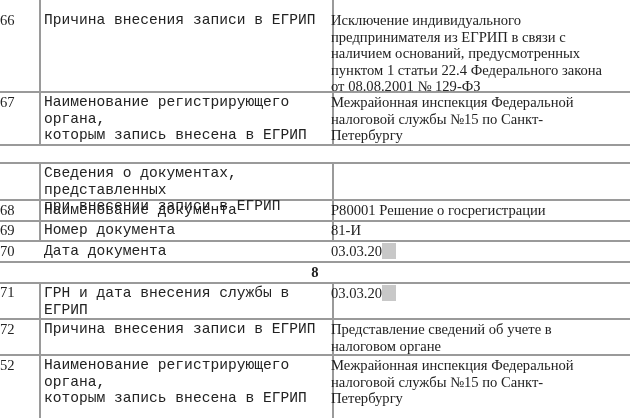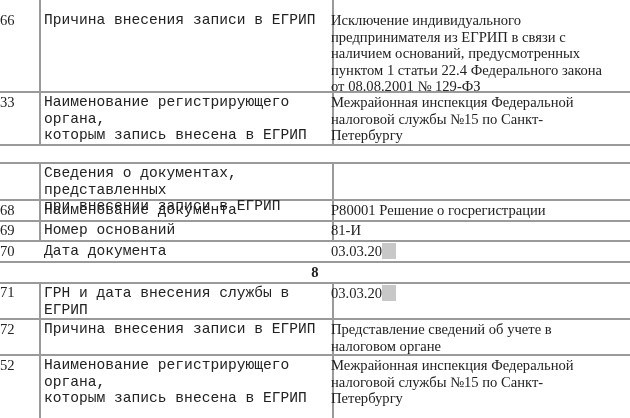--- a/index.html
+++ b/index.html
@@ -45,42 +45,42 @@
     <div class="cell num" style="top:12px">66</div>
     <div class="cell label" style="top:12px">Причина внесения записи в ЕГРИП</div>
     <div class="cell value" style="top:12px">Исключение индивидуального
 предпринимателя из ЕГРИП в связи с
 наличием оснований, предусмотренных
 пунктом 1 статьи 22.4 Федерального закона
 от 08.08.2001 № 129-ФЗ</div>
   </div>
 
   <div>
-    <div class="cell num" style="top:94px">33</div>
+    <div class="cell num" style="top:94px">67</div>
     <div class="cell label" style="top:94px">Наименование регистрирующего органа,
 которым запись внесена в ЕГРИП</div>
     <div class="cell value" style="top:94px">Межрайонная инспекция Федеральной
 налоговой службы №15 по Санкт-
 Петербургу</div>
   </div>
 
   <div>
     <div class="cell label" style="top:165px">Сведения о документах, представленных
 при внесении записи в ЕГРИП</div>
   </div>
 
   <div>
     <div class="cell num" style="top:202px">68</div>
     <div class="cell label" style="top:202px">Наименование документа</div>
     <div class="cell value" style="top:202px">Р80001 Решение о госрегистрации</div>
   </div>
 
   <div>
     <div class="cell num" style="top:222px">69</div>
-    <div class="cell label" style="top:222px">Номер оснований</div>
+    <div class="cell label" style="top:222px">Номер документа</div>
     <div class="cell value" style="top:222px">81-И</div>
   </div>
 
   <div>
     <div class="cell num" style="top:243px">70</div>
     <div class="cell label" style="top:243px">Дата документа</div>
     <div class="cell value" style="top:243px"><span>03.03.20</span><span class="redact"></span></div>
   </div>
 
   <div class="section" style="top:264px">8</div>

